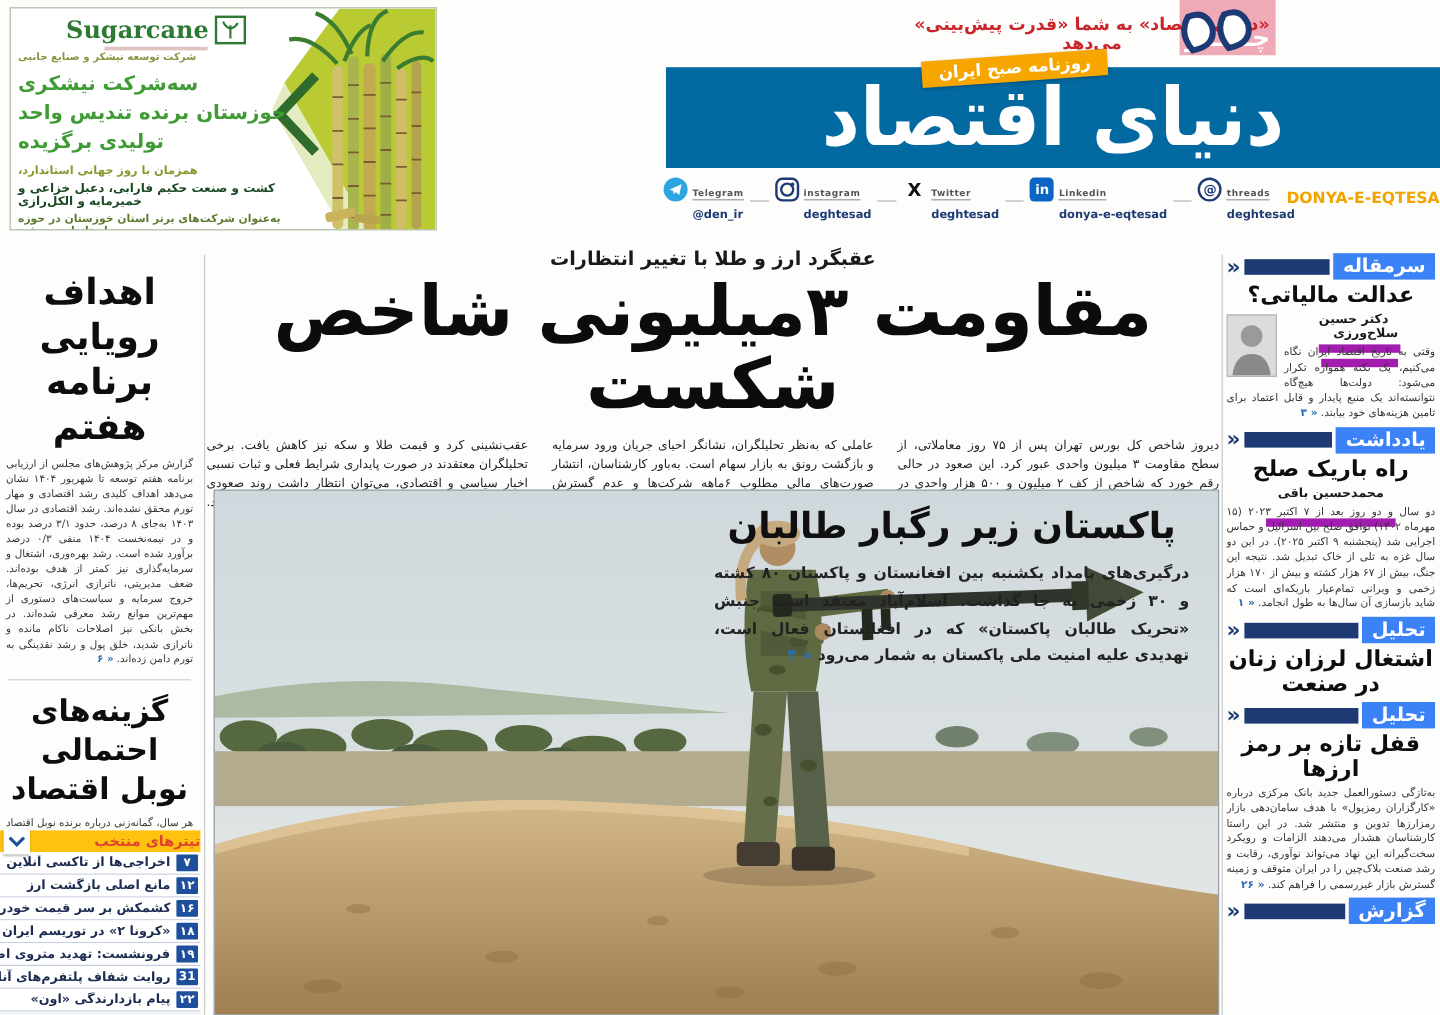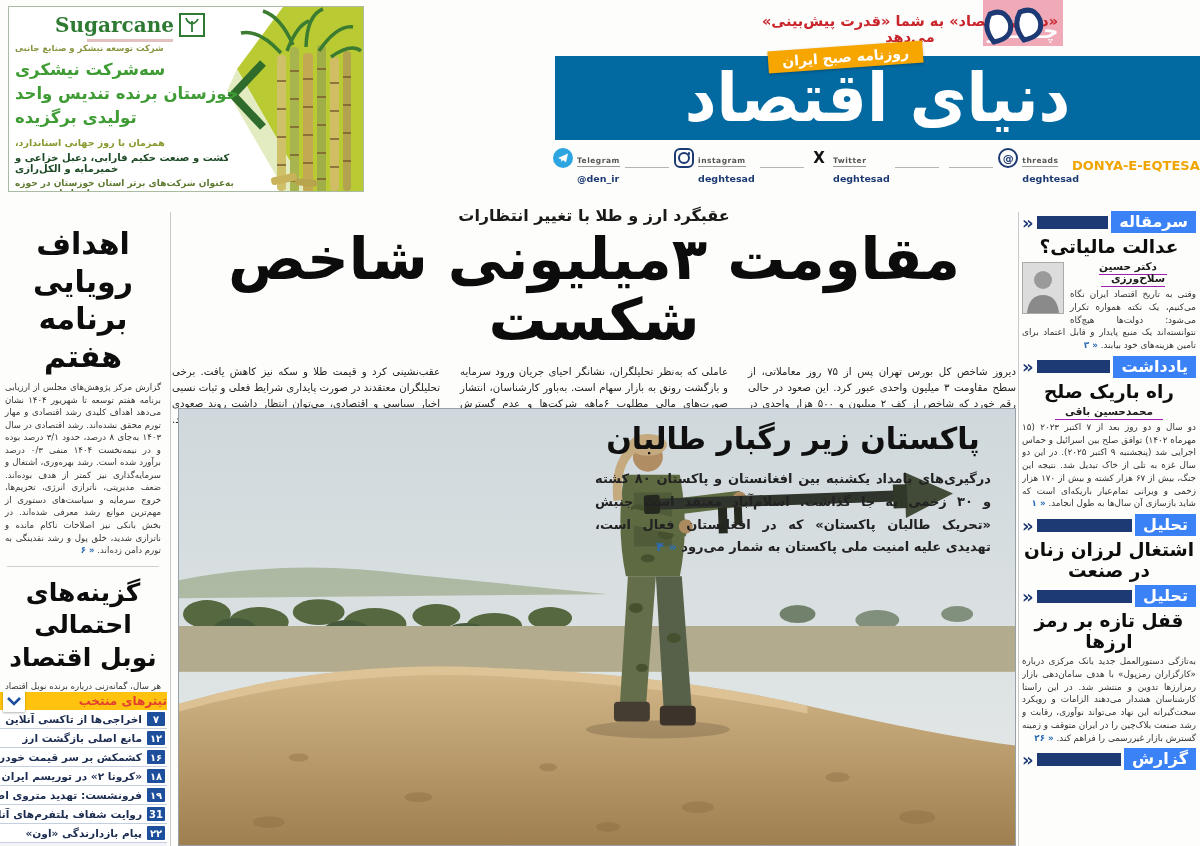--- a/index.html
+++ b/index.html
@@ -97,21 +97,21 @@
 
   
   .rightcol { left:1022px; top:206px; width:174px; height:640px; padding-top:8px; overflow:hidden; }
   .sec { margin-bottom:7px; }
   .sec-head { display:flex; align-items:center; height:16px; }
   .sec-label { background:#3b82f6; color:#fff; font-size:16px; font-weight:bold; padding:1px 8px 2px; white-space:nowrap; }
   .sec-bar { flex:1; height:13px; background:#1d3a74; margin:0 3px; }
   .sec-chev { color:#1d3a74; font-size:18px; font-weight:900; line-height:13px; }
   .sec-headline { text-align:center; font-weight:900; font-size:18.5px; color:#0d0d0d; margin:6px 0 3px; }
   .sec-author { text-align:center; font-size:10.5px; font-weight:bold; color:#1a1a1a; margin:1px 0 4px; }
-  .sec-author span { border-bottom:1px solid #a21caf; padding:0 10px 2px; }
+  .sec-author span { border-bottom:7px solid #a21caf; padding:0 10px 15px; }
   .sec-body { font-size:8.8px; text-align:justify; color:#333; line-height:1.45; }
   .sec-photo { float:left; width:42px; height:52px; margin:2px 6px 2px 0; border:1px solid #aaa; background:#e2e2e2; }
 
   .vdiv { width:1px; background:#c9c9c9; top:212px; height:634px; }
 </style>
 </head>
 <body>
 
 <div class="abs ad">
   <svg class="ad-deco" viewBox="0 0 152 184" preserveAspectRatio="none">
@@ -217,20 +217,25 @@
       <span><span class="s-name">instagram</span><br>
       <span class="s-handle">deghtesad</span></span>
     </div>
     <span class="s-sep"></span>
     <div class="s-item">
       <span class="ic ic-x">X</span>
       <span><span class="s-name">Twitter</span><br>
       <span class="s-handle">deghtesad</span></span>
     </div>
     <span class="s-sep"></span>
+    <div class="s-item">
+      <span class="ic ic-in">in</span>
+      <span><span class="s-name">Linkedin</span><br>
+      <span class="s-handle">donya-e-eqtesad</span></span>
+    </div>
     <span class="s-sep"></span>
     <div class="s-item">
       <span class="ic ic-th">@</span>
       <span><span class="s-name">threads</span><br>
       <span class="s-handle">deghtesad</span></span>
     </div>
   </div>
   <div class="m-site">DONYA-E-EQTESAD.COM</div>
 </div>
 

